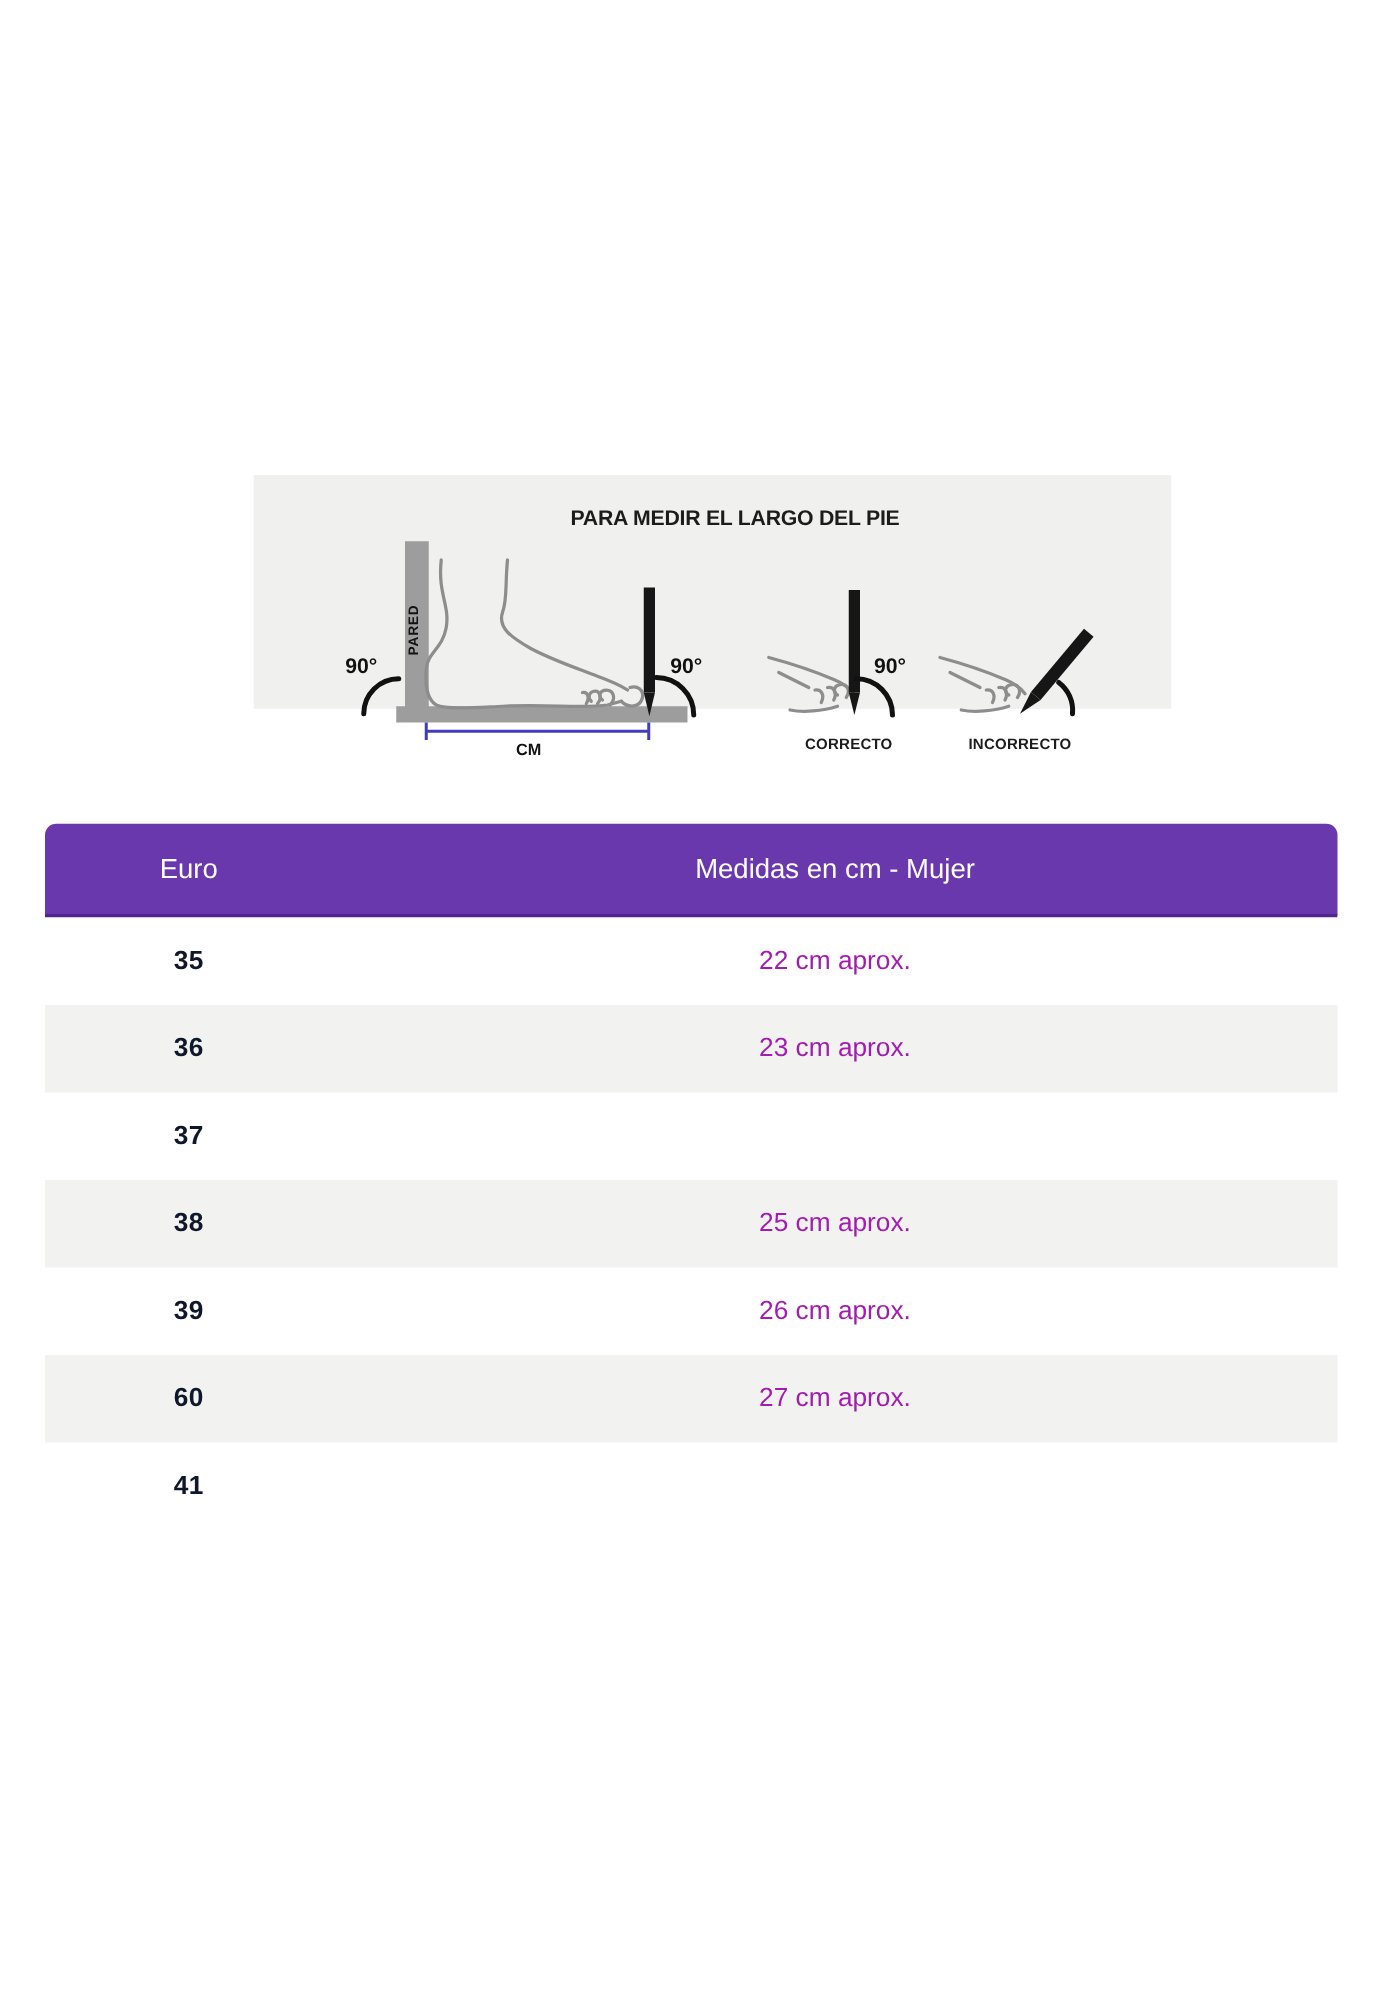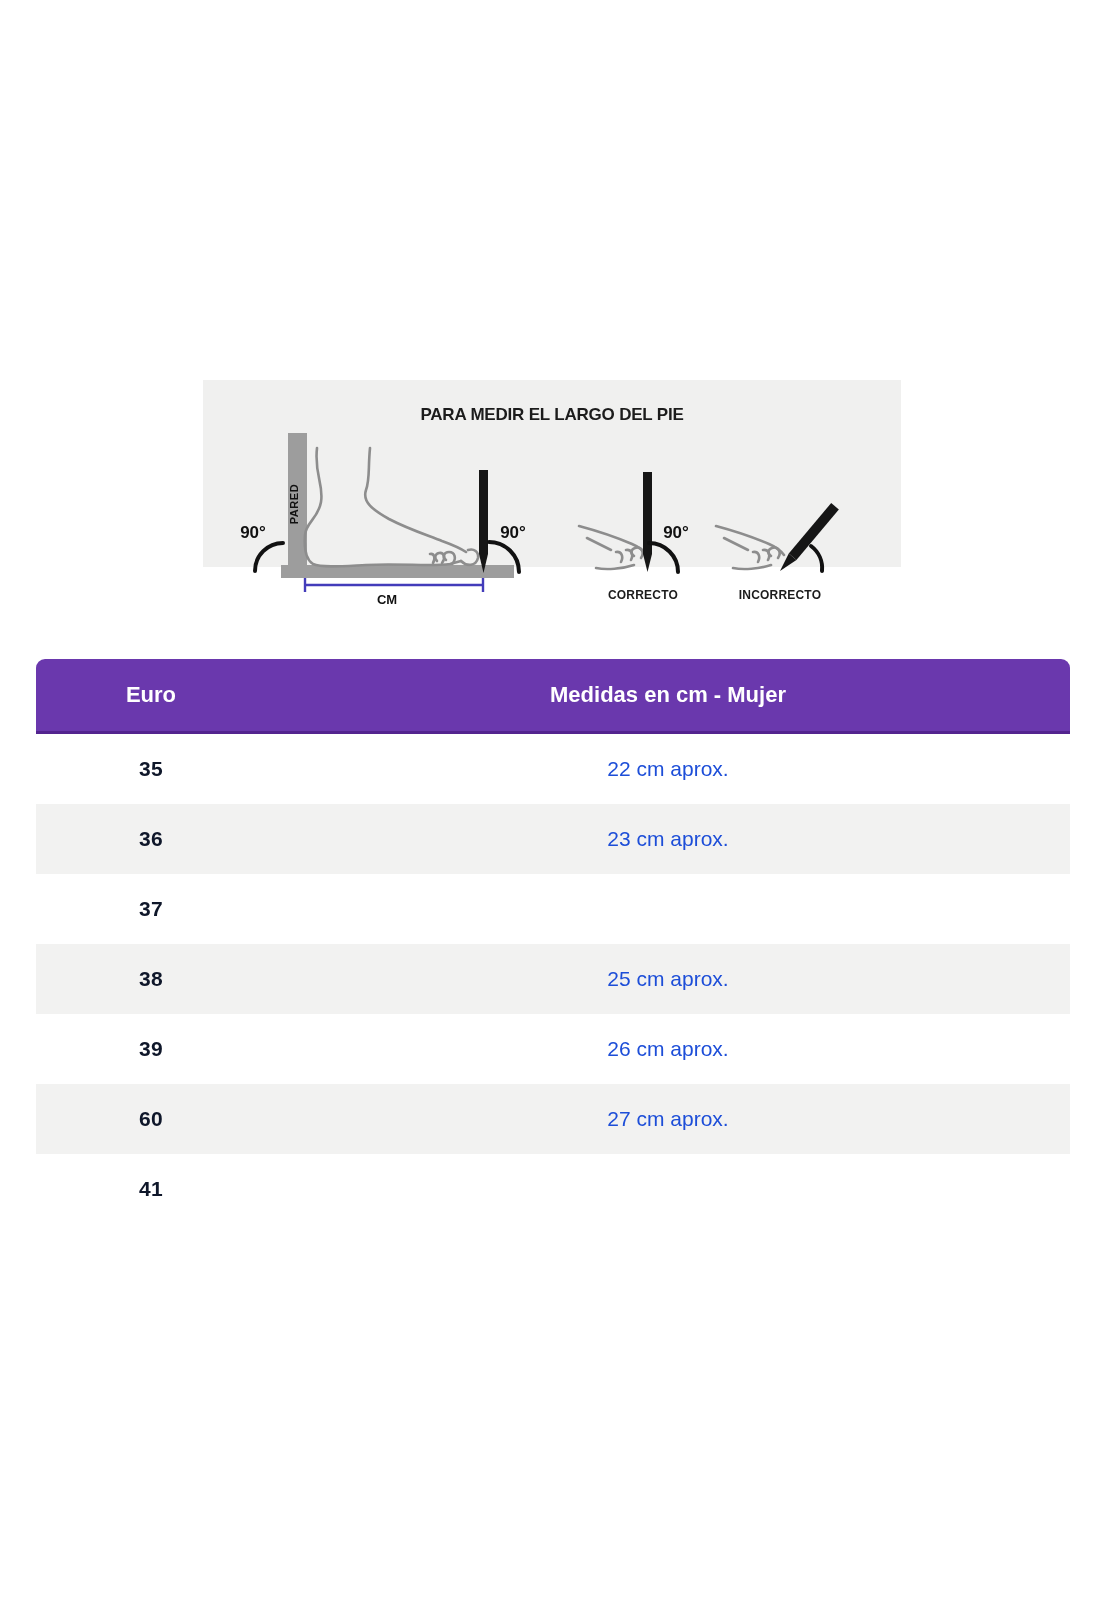--- a/index.html
+++ b/index.html
@@ -8,46 +8,47 @@
     width:1104px;height:1600px;
     background:#ffffff;
     font-family:"Liberation Sans", sans-serif;
     overflow:hidden;
   }
   
   .guide-panel{
     position:absolute;left:203px;top:380px;
     width:698px;height:187px;
     background:#f0f0ef;
+    padding-left:36px;
   }
   .guide-panel svg{display:block;width:698px;height:250px;}
   .svg-title{font-weight:bold;font-size:17px;letter-spacing:-0.2px;fill:#1c1c1c;}
   .svg-small-label{font-weight:bold;font-size:12px;letter-spacing:0.2px;fill:#1c1c1c;}
   .svg-angle{font-weight:bold;font-size:17px;fill:#111;}
   .svg-pared{font-weight:bold;font-size:11px;letter-spacing:0.6px;fill:#111;}
   .svg-cm{font-weight:bold;font-size:13px;fill:#111;}
   .outline{fill:none;stroke:#8d8d8d;stroke-width:2.6;stroke-linecap:round;stroke-linejoin:round;}
   .arc{fill:none;stroke:#111;stroke-width:4;stroke-linecap:round;}
   .measure{stroke:#433cba;stroke-width:2.4;}
   
   .size-table{
     position:absolute;left:36px;top:659px;width:1034px;
   }
   .thead{
     display:flex;align-items:center;height:72px;
     background:#6a38ad;border-radius:9px 9px 0 0;
     border-bottom:3px solid #53248f;
-    color:#ffffff;font-weight:bold;font-size:22px;
+    color:#ffffff;font-weight:normal;font-size:22px;
   }
   .trow{display:flex;align-items:center;height:70px;font-size:21px;}
   .trow.alt{background:#f2f2f1;justify-content:space-between;}
   .col-euro{width:230px;text-align:center;}
   .col-cm{width:804px;text-align:center;}
   .td.col-euro{font-weight:bold;color:#0f172a;letter-spacing:0.3px;}
-  .td.col-cm{color:#1d4ed8;}
+  .td.col-cm{color:#a21caf;}
 </style>
 </head>
 <body>
 
 <div id="page">
 
   <div class="guide-panel">
     <svg viewBox="0 0 698 250">
 
       <text x="349" y="40" text-anchor="middle" class="svg-title">PARA MEDIR EL LARGO DEL PIE</text>

